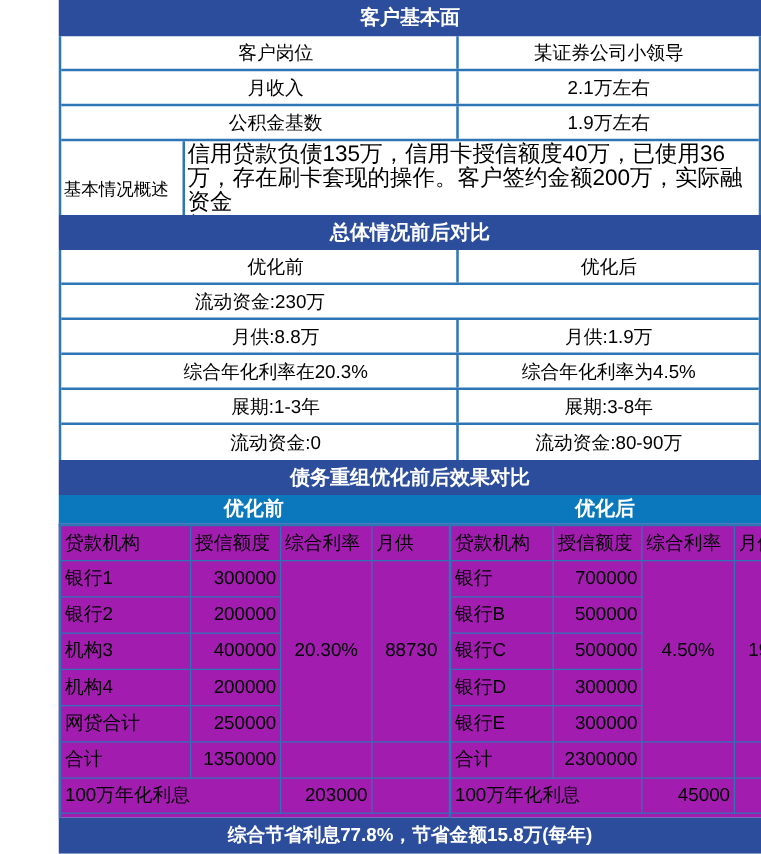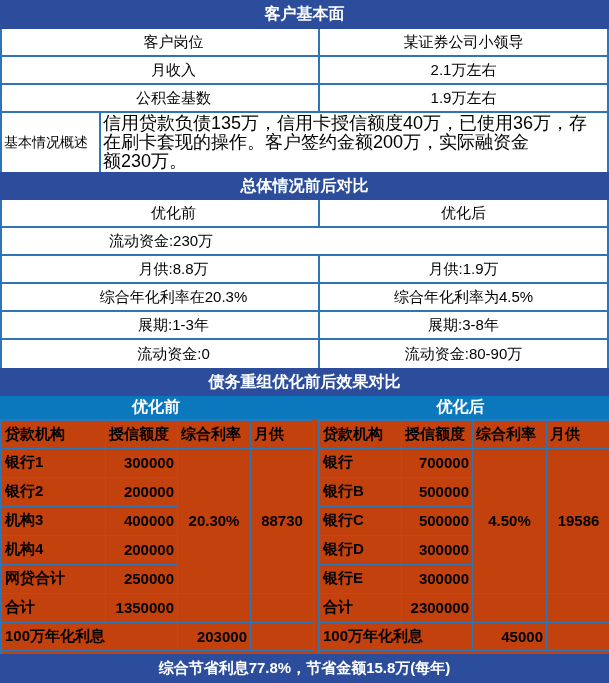--- a/index.html
+++ b/index.html
@@ -3,20 +3,21 @@
 <meta charset="utf-8">
 <style>
   * { margin:0; padding:0; box-sizing:border-box; }
   html,body { background:#fff; }
   .page {
     width:609px; height:683px;
     font-family:"Liberation Sans","DejaVu Sans",sans-serif;
     color:#000; background:#fff;
     display:flex; flex-direction:column;
     font-size:15px;
+    padding-left:47px;
   }
   
   .bar {
     background:#2B4D9B; color:#fff; font-weight:bold; font-size:16px;
     display:flex; align-items:center; justify-content:center;
     flex:0 0 auto;
   }
   .h29 { height:29px; } .h28 { height:28px; }
   
   .sect { border-left:2px solid #2E75B6; border-right:2px solid #2E75B6; }
@@ -42,21 +43,21 @@
     padding:1px 2px; font-size:18px; line-height:19px;
     white-space:pre-line;
   }
   
   .bluehdr {
     background:#0B78BE; color:#fff; font-weight:bold; font-size:16px;
     height:28px; display:grid; grid-template-columns:312px 1fr;
   }
   .bluehdr div { display:flex; align-items:center; justify-content:center; }
   
-  .tables { display:flex; height:292px; background:#c2410c;font-weight:bold; }
+  .tables { display:flex; height:292px; background:#a21caf; }
   .ltable {
     display:grid;
     grid-template-rows:28px repeat(6,29px) 28px;
     border-top:2px solid #2E75B6; border-left:2px solid #2E75B6;
     align-content:start;
   }
   .ltable.left  { width:312px; grid-template-columns:104px 72px 73px 63px; }
   .tgap { width:6px; }
   .ltable.right { width:291px; grid-template-columns:82px 71px 74px 64px; }
   .tc {

